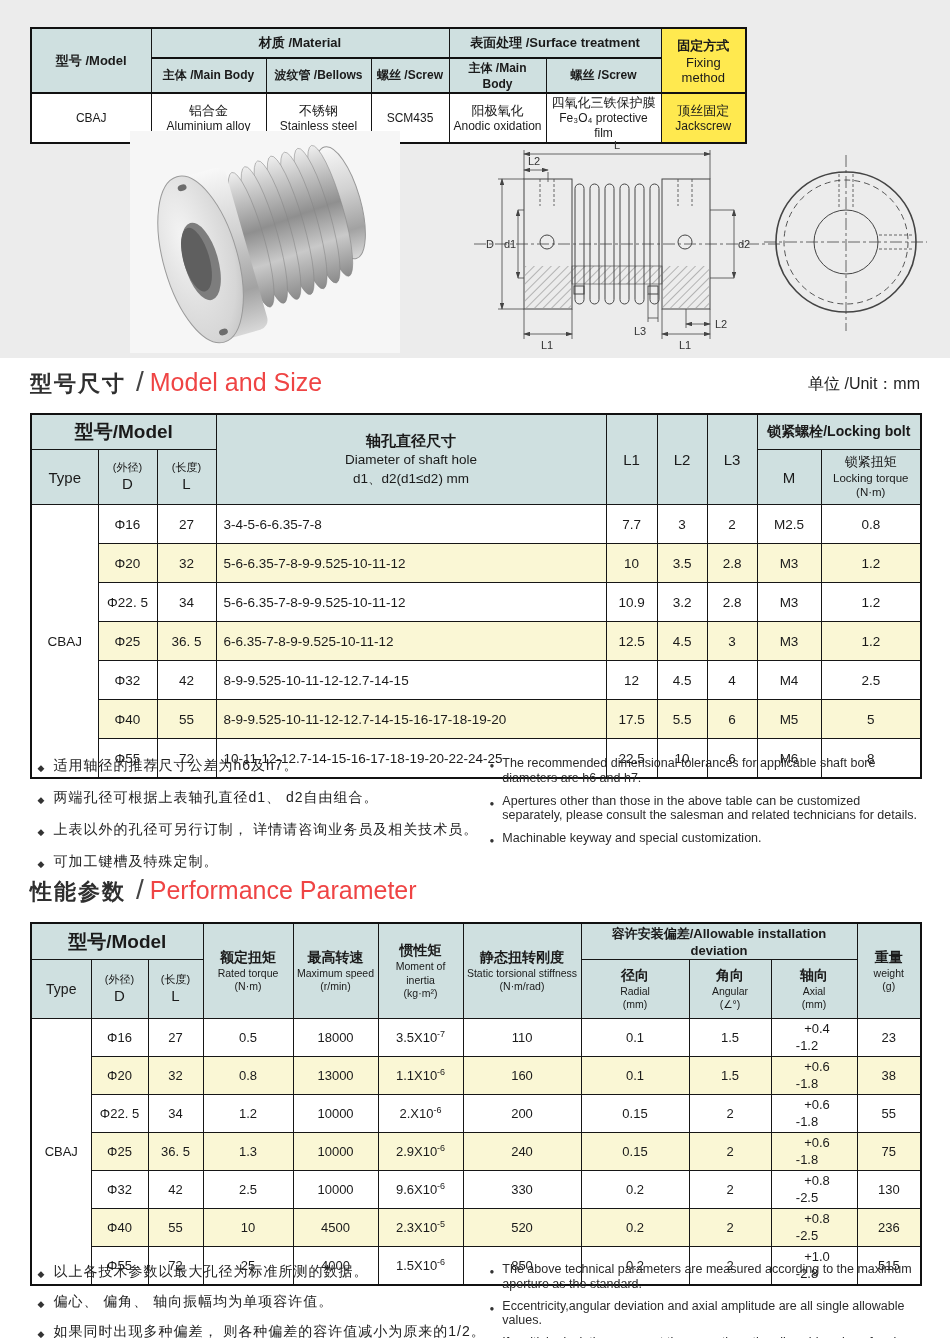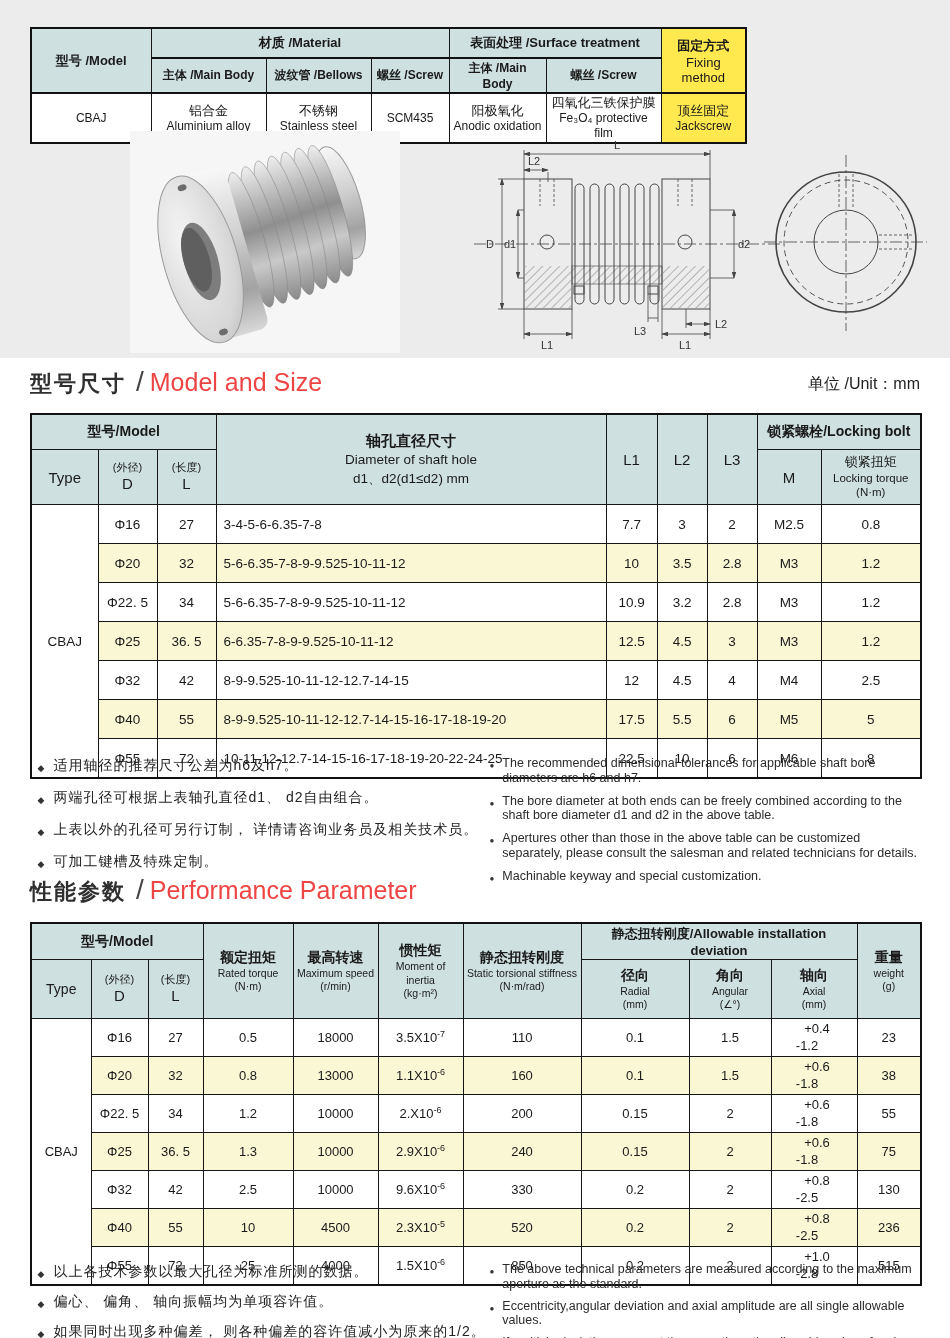--- a/index.html
+++ b/index.html
@@ -26,21 +26,21 @@
   .title-sep{font-size:28px;font-weight:300;color:#444;margin:0 6px 0 10px;}
   .title-en{font-size:25px;color:#ef4444;}
   .unit-label{font-size:16px;color:#222;padding-bottom:4px;}
 
   
   .size-table{position:absolute;left:30px;top:413px;width:890px;border:2px solid #111;background:#fff;}
   .size-table th{background:#cfe0e0;}
   .size-table .hr1 th{height:32px;}
   .size-table .hr2 th{height:52px;}
   .size-table td{height:36px;font-size:13.5px;}
-  .g-head{font-size:14px;font-weight:bold;}
+  .g-head{font-size:19px;font-weight:bold;}
   .plain{font-weight:normal;font-size:15px;}
   .h-cn{font-size:15px;font-weight:bold;line-height:1.35;}
   .h-en{font-size:13.5px;font-weight:normal;line-height:1.35;}
   .lab-s{font-size:11px;font-weight:normal;line-height:1.3;}
   .lab-b{font-size:15px;font-weight:normal;line-height:1.3;}
   .tq-cn{font-size:13px;font-weight:normal;line-height:1.3;}
   .tq-en{font-size:11.5px;font-weight:normal;line-height:1.3;}
   .type-cell{font-size:14.5px;background:#fff;}
   .holes{text-align:left;padding-left:7px;font-size:12.5px;}
   tr.alt td{background:#faf7d5;}
@@ -403,24 +403,20 @@
           <span>可加工键槽及特殊定制。</span>
         </div>
     </div>
     <div class="notes-en">
       <div class="note-item">
           <span class="bullet bullet-en"></span>
           <span>The recommended dimensional tolerances for applicable shaft bore diameters are h6 and h7.</span>
         </div>
       <div class="note-item">
           <span class="bullet bullet-en"></span>
-          <span>The bore diameter at both ends can be freely combined according to the shaft bore diameter d1 and d2 in the above table.</span>
-        </div>
-      <div class="note-item">
-          <span class="bullet bullet-en"></span>
           <span>Apertures other than those in the above table can be customized separately, please consult the salesman and related technicians for details.</span>
         </div>
       <div class="note-item">
           <span class="bullet bullet-en"></span>
           <span>Machinable keyway and special customization.</span>
         </div>
     </div>
   </div>
 
   <div class="section-head" style="top:874px;">
@@ -459,21 +455,21 @@
       <th rowspan="2">
             <div class="p-cn">惯性矩</div>
             <div class="p-en">Moment of inertia</div>
             <div class="p-en">(kg·m²)</div>
           </th>
       <th rowspan="2">
             <div class="p-cn">静态扭转刚度</div>
             <div class="p-en">Static torsional stiffness</div>
             <div class="p-en">(N·m/rad)</div>
           </th>
-      <th colspan="3" class="p-group">静态扭转刚度/Allowable installation deviation</th>
+      <th colspan="3" class="p-group">容许安装偏差/Allowable installation deviation</th>
       <th rowspan="2">
             <div class="p-cn">重量</div>
             <div class="p-en">weight</div>
             <div class="p-en">(g)</div>
           </th>
     </tr>
     <tr class="hr2">
       <th class="plain" style="font-size:14px">Type</th>
       <th>
             <div class="lab-s">(外径)</div>

